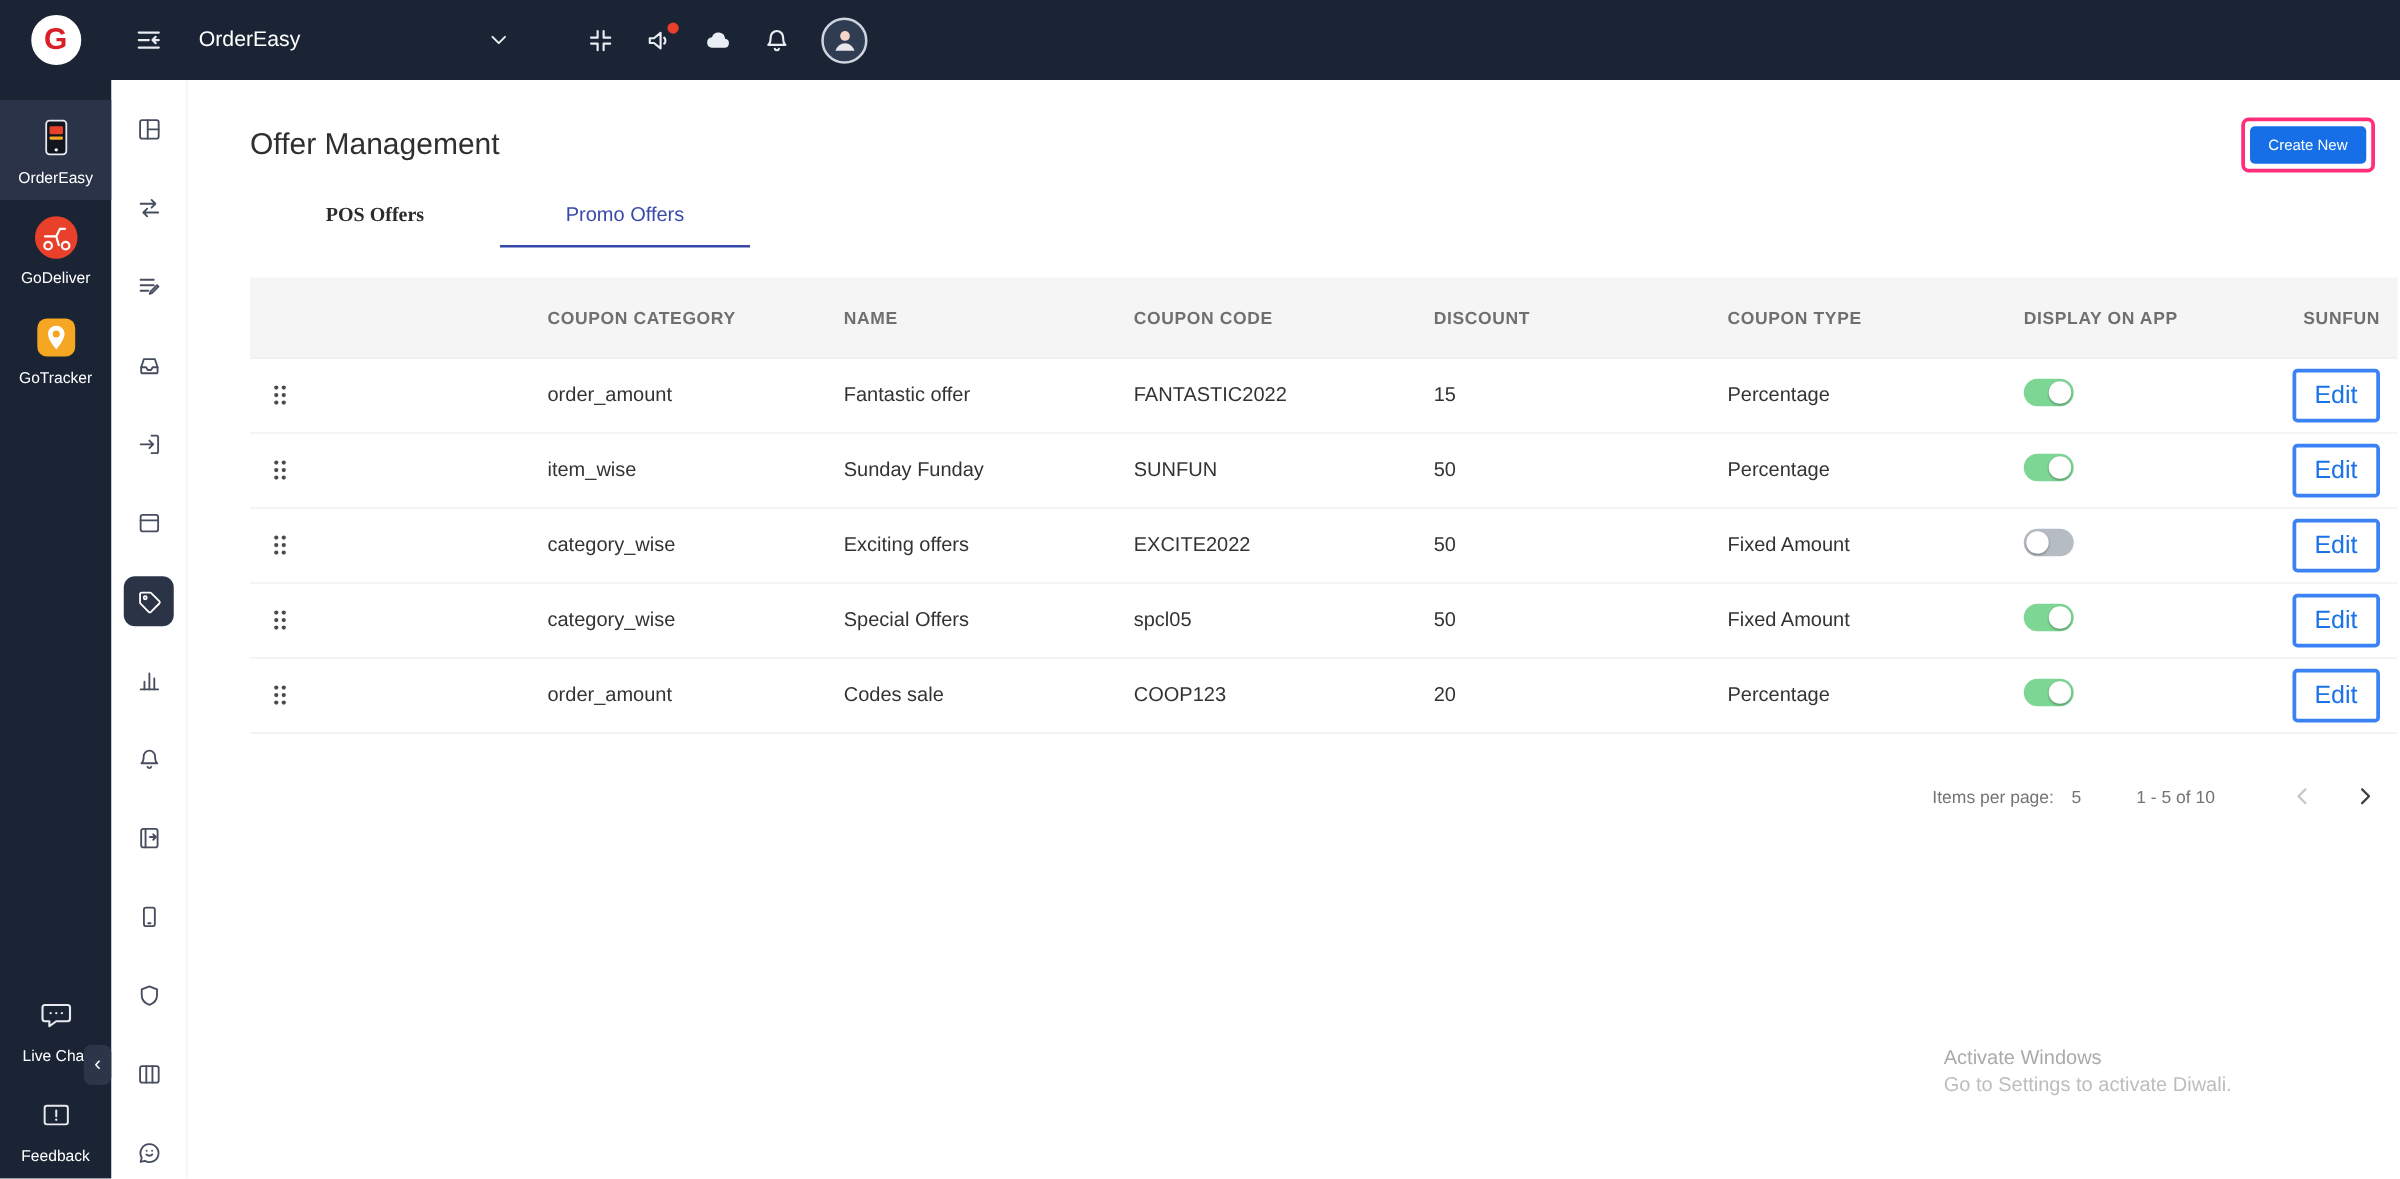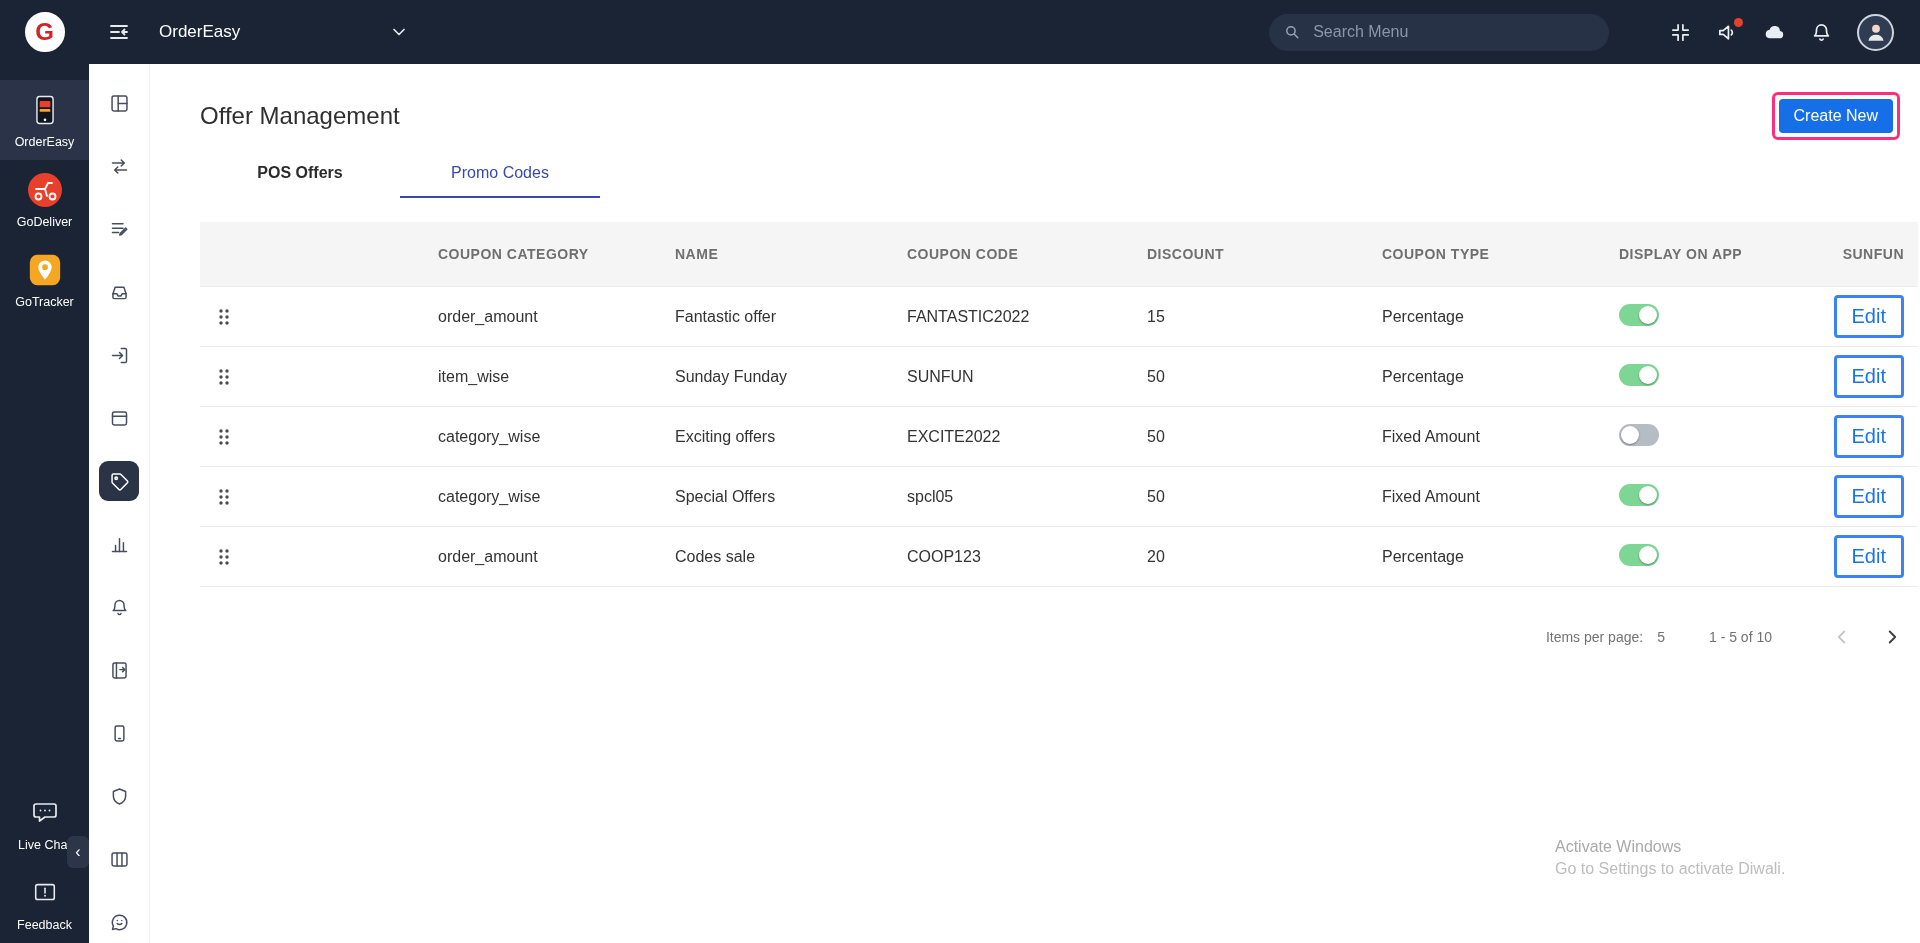--- a/index.html
+++ b/index.html
@@ -51,26 +51,26 @@
   .nav-icon{width:40px;height:40px;min-height:40px;border-radius:9px;display:flex;align-items:center;justify-content:center;cursor:pointer;}
   .nav-icon svg{width:21px;height:21px;stroke:#454d5e;fill:none;stroke-width:1.7;stroke-linecap:round;stroke-linejoin:round;}
   .nav-icon.active{background:#2b3447;}
   .nav-icon.active svg{stroke:#fff;}
 
   
   .content{flex:1;position:relative;padding:28px 0 0 25px;}
   .header-row{display:flex;align-items:center;justify-content:space-between;padding-right:20px;height:48px;}
   .page-title{font-size:24px;color:#2f2f2f;font-weight:500;margin-left:25px;}
   .create-highlight{border:3px solid #ff2d7a;border-radius:6px;padding:4px;}
-  .create-btn{background:#176fe8;color:#fff;border:none;border-radius:4px;padding:8px 15px;font-size:16px;
+  .create-btn{background:#176fe8;color:#fff;border:none;border-radius:4px;padding:8px 15px;font-size:12px;
               cursor:pointer;font-family:"Liberation Sans", sans-serif;}
 
   .tabs{display:flex;margin-top:12px;margin-left:25px;}
   .tab{width:200px;text-align:center;padding:12px 0 14px;font-size:16px;cursor:pointer;color:#2b2b2b;}
-  .tab.bold{font-weight:bold;}
+  .tab.bold{font-weight:bold;font-family:Liberation Serif, serif;}
   .tab.active{color:#3949ab;font-weight:500;border-bottom:2px solid #3949ab;}
 
   
   .table{width:1718px;margin-left:25px;margin-top:24px;}
   .thead,.trow{display:grid;grid-template-columns:238px 237px 232px 240px 235px 237px 221px 78px;align-items:center;}
   .thead{background:#f5f5f6;height:65px;border-bottom:1px solid #ececec;}
   .thead .hcell{font-size:14px;font-weight:bold;color:#6f6f6f;letter-spacing:.5px;}
   .trow{height:60px;border-bottom:1px solid #ececec;background:#fff;}
   .cell{font-size:16px;color:#333;}
   .c-handle{padding-left:14px;}
@@ -117,27 +117,20 @@
           <path d="M4 6h16M4 12h8M4 18h16"></path>
           <path d="M20 12h-5M17.5 9.5L15 12l2.5 2.5"></path>
         </svg>
     </span>
     <div class="app-select">
       <span class="app-name">OrderEasy</span>
       <svg viewBox="0 0 24 24">
           <path d="M6 9l6 6 6-6"></path>
         </svg>
     </div>
-    <div class="search-box">
-      <svg viewBox="0 0 24 24">
-          <circle cx="10.5" cy="10.5" r="5.5"></circle>
-          <path d="M15 15l4.5 4.5"></path>
-        </svg>
-      <input value="" placeholder="Search Menu" style="">
-    </div>
     <div class="top-icons">
       <span class="top-icon">
         <svg viewBox="0 0 24 24">
             <path d="M9.5 4v5.5H4M14.5 4v5.5H20M9.5 20v-5.5H4M14.5 20v-5.5H20"></path>
           </svg>
       </span>
       <span class="top-icon">
         <svg viewBox="0 0 24 24">
             <path d="M4 10v4h3.5L13 18.5v-13L7.5 10z"></path>
             <path d="M16 9.5a3.5 3.5 0 0 1 0 5"></path>
@@ -319,21 +312,21 @@
 
       <div class="header-row">
         <div class="page-title">Offer Management</div>
         <div class="create-highlight">
           <button class="create-btn">Create New</button>
         </div>
       </div>
 
       <div class="tabs">
         <div class="tab bold">POS Offers</div>
-        <div class="tab active">Promo Codes</div>
+        <div class="tab active">Promo Offers</div>
       </div>
 
       <div class="table">
         <div class="thead">
           <div class="hcell c-handle"></div>
           <div class="hcell">COUPON CATEGORY</div>
           <div class="hcell">NAME</div>
           <div class="hcell">COUPON CODE</div>
           <div class="hcell">DISCOUNT</div>
           <div class="hcell">COUPON TYPE</div>

